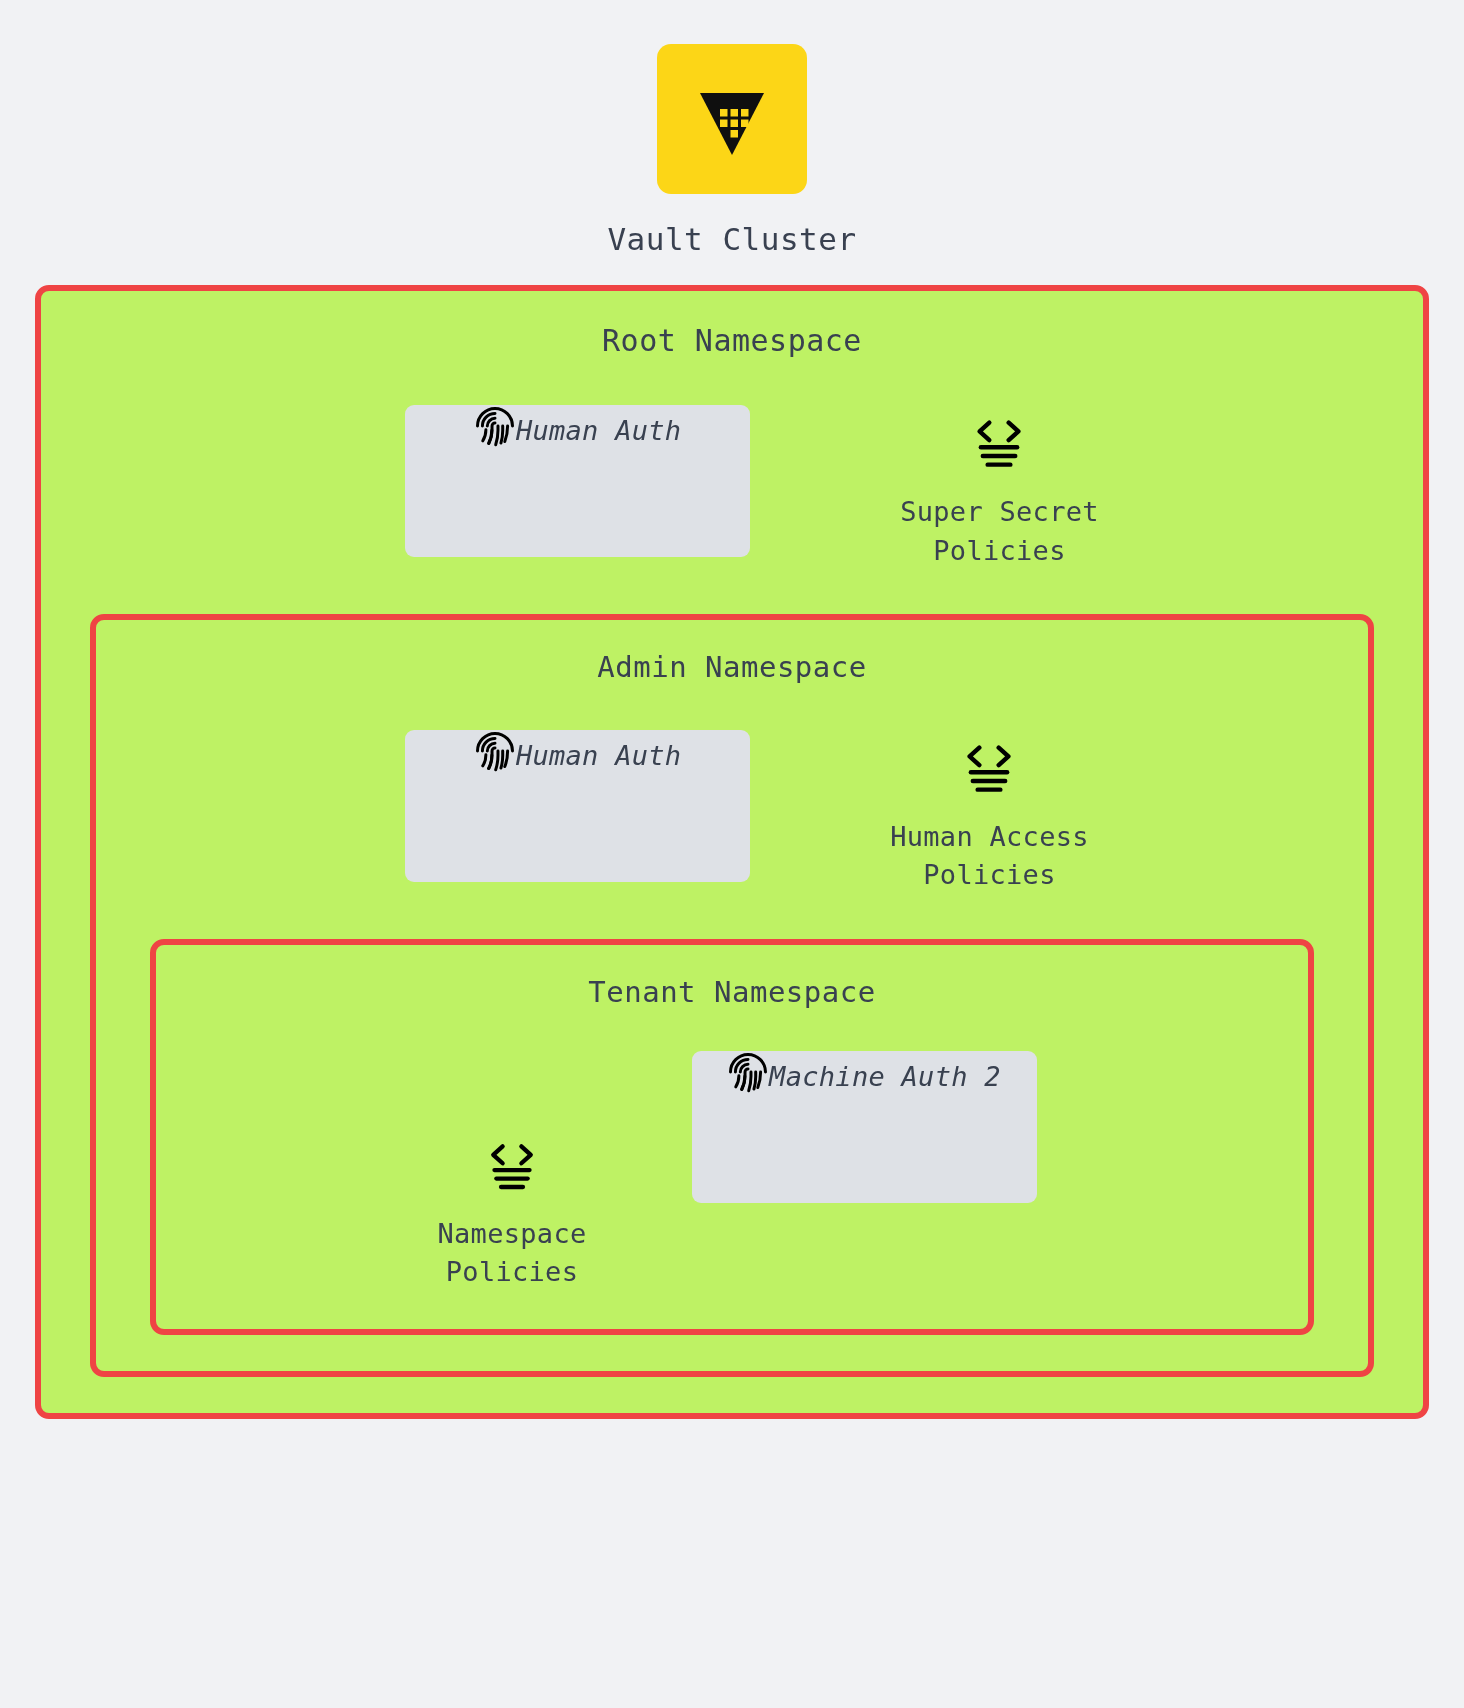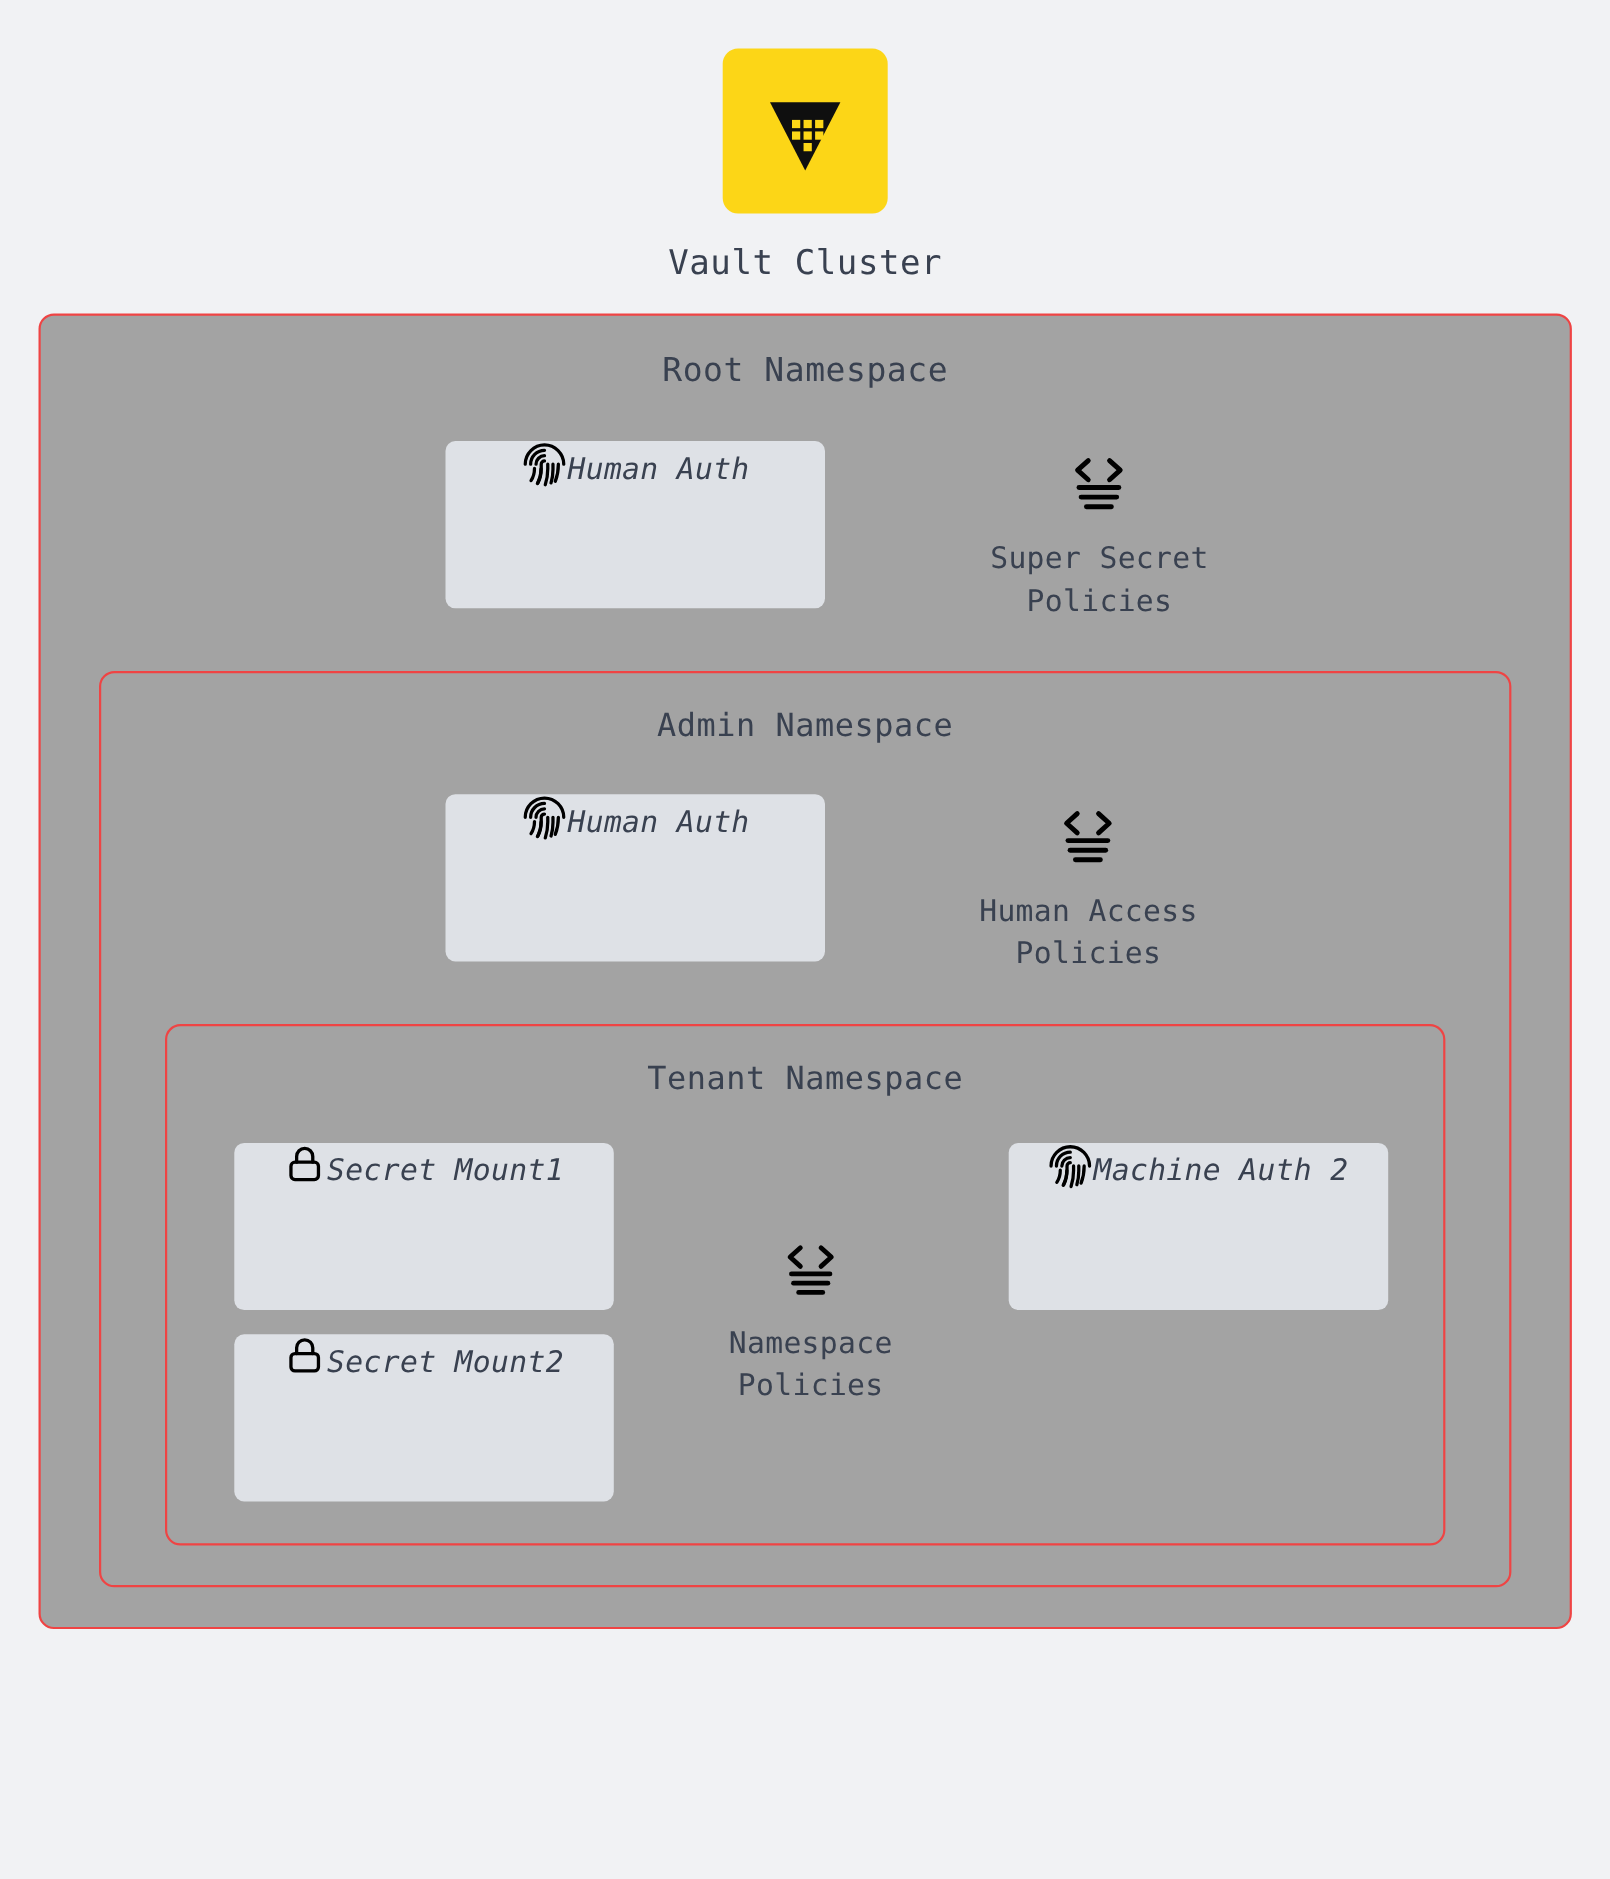--- a/index.html
+++ b/index.html
@@ -38,22 +38,22 @@
   .cluster-title {
     margin-top: 27px;
     font-size: 31px;
     color: #394150;
     letter-spacing: 0.5px;
     line-height: 1.2;
   }
 
   
   .ns {
-    background: #a3a3a3;
-    border: 2px solid #ef4444;
+    background: #bef264;
+    border: 6px solid #ef4444;
     border-radius: 14px;
     position: relative;
   }
 
   .ns-root {
     width: 1394px;
     margin-top: 27px;
     padding: 32px 0 36px 0;
   }
 
@@ -246,43 +246,20 @@
 Policies</span>
         </div>
 
       </div>
 
       <div class="ns ns-tenant" style="margin-top:44px;">
         <div class="ns-title">Tenant Namespace</div>
 
         <div class="row row-tenant">
 
-          <div class="col">
-
-            <div class="card card-mount">
-              <span class="card-icon">
-                <svg width="40" height="40" viewBox="0 0 24 24" fill="none" stroke="#000" stroke-width="1.8" stroke-linecap="round" stroke-linejoin="round">
-                  <rect x="4.5" y="10.5" width="15" height="9.5" rx="2.2"></rect>
-                  <path d="M7.6 10.5V7.4a4.4 4.4 0 0 1 8.8 0v3.1"></path>
-                </svg>
-              </span>
-              <span class="card-label">Secret Mount1</span>
-            </div>
-
-            <div class="card card-mount">
-              <span class="card-icon">
-                <svg width="40" height="40" viewBox="0 0 24 24" fill="none" stroke="#000" stroke-width="1.8" stroke-linecap="round" stroke-linejoin="round">
-                  <rect x="4.5" y="10.5" width="15" height="9.5" rx="2.2"></rect>
-                  <path d="M7.6 10.5V7.4a4.4 4.4 0 0 1 8.8 0v3.1"></path>
-                </svg>
-              </span>
-              <span class="card-label">Secret Mount2</span>
-            </div>
-
-          </div>
 
           <div class="policy policy-tenant">
             <span class="policy-icon">
               <svg width="60" height="60" viewBox="0 0 64 64" aria-hidden="true">
                 <path d="M22 10 L12 19 L22 28" fill="none" stroke="#000" stroke-width="4.6" stroke-linecap="round" stroke-linejoin="round"></path>
                 <path d="M42 10 L52 19 L42 28" fill="none" stroke="#000" stroke-width="4.6" stroke-linecap="round" stroke-linejoin="round"></path>
                 <rect x="11" y="33" width="42" height="4.6" rx="2.3" fill="#000"></rect>
                 <rect x="13" y="42" width="38" height="4.6" rx="2.3" fill="#000"></rect>
                 <rect x="18" y="51" width="28" height="4.6" rx="2.3" fill="#000"></rect>
               </svg>

